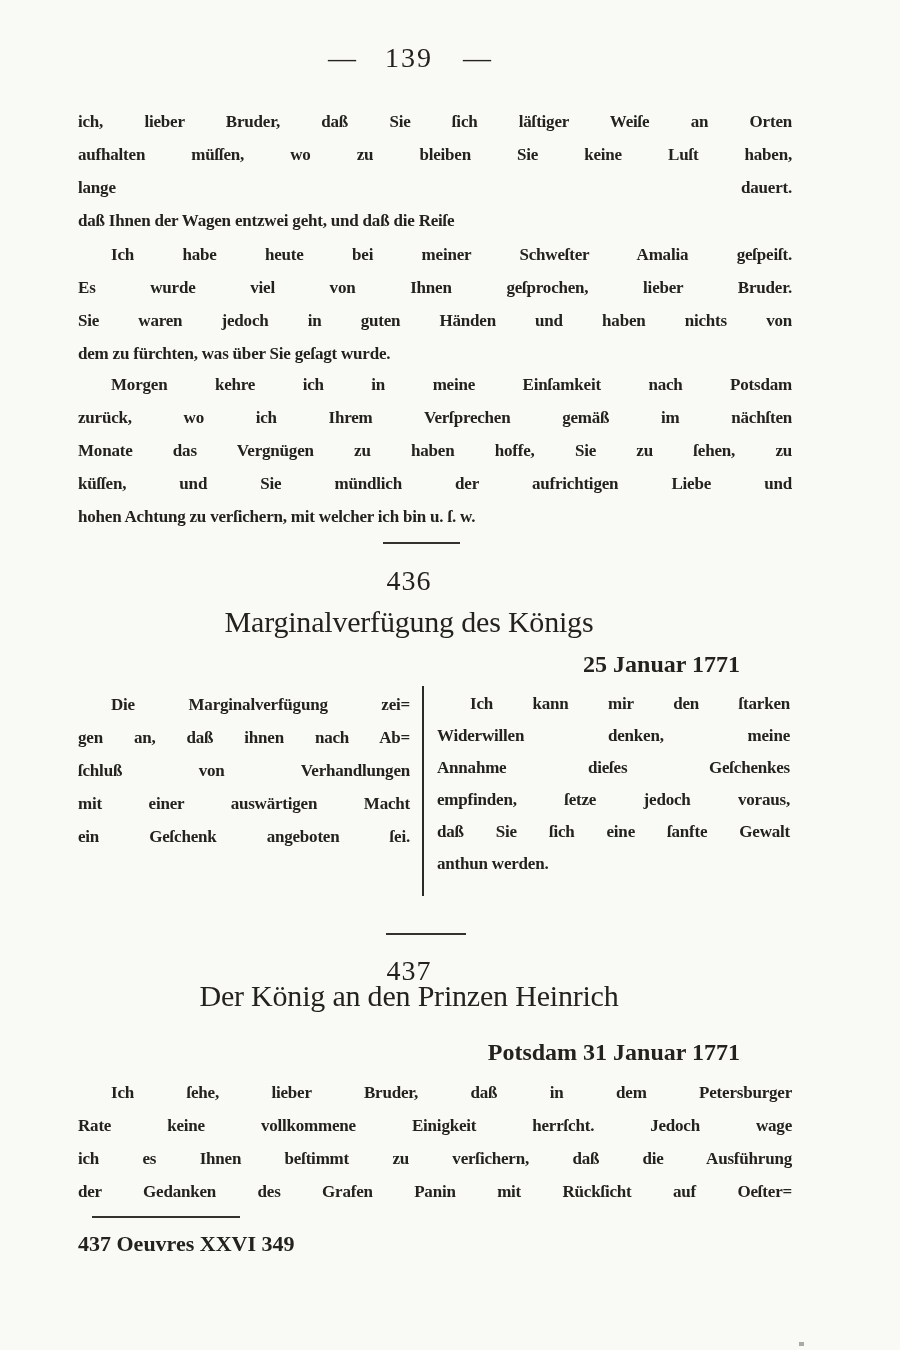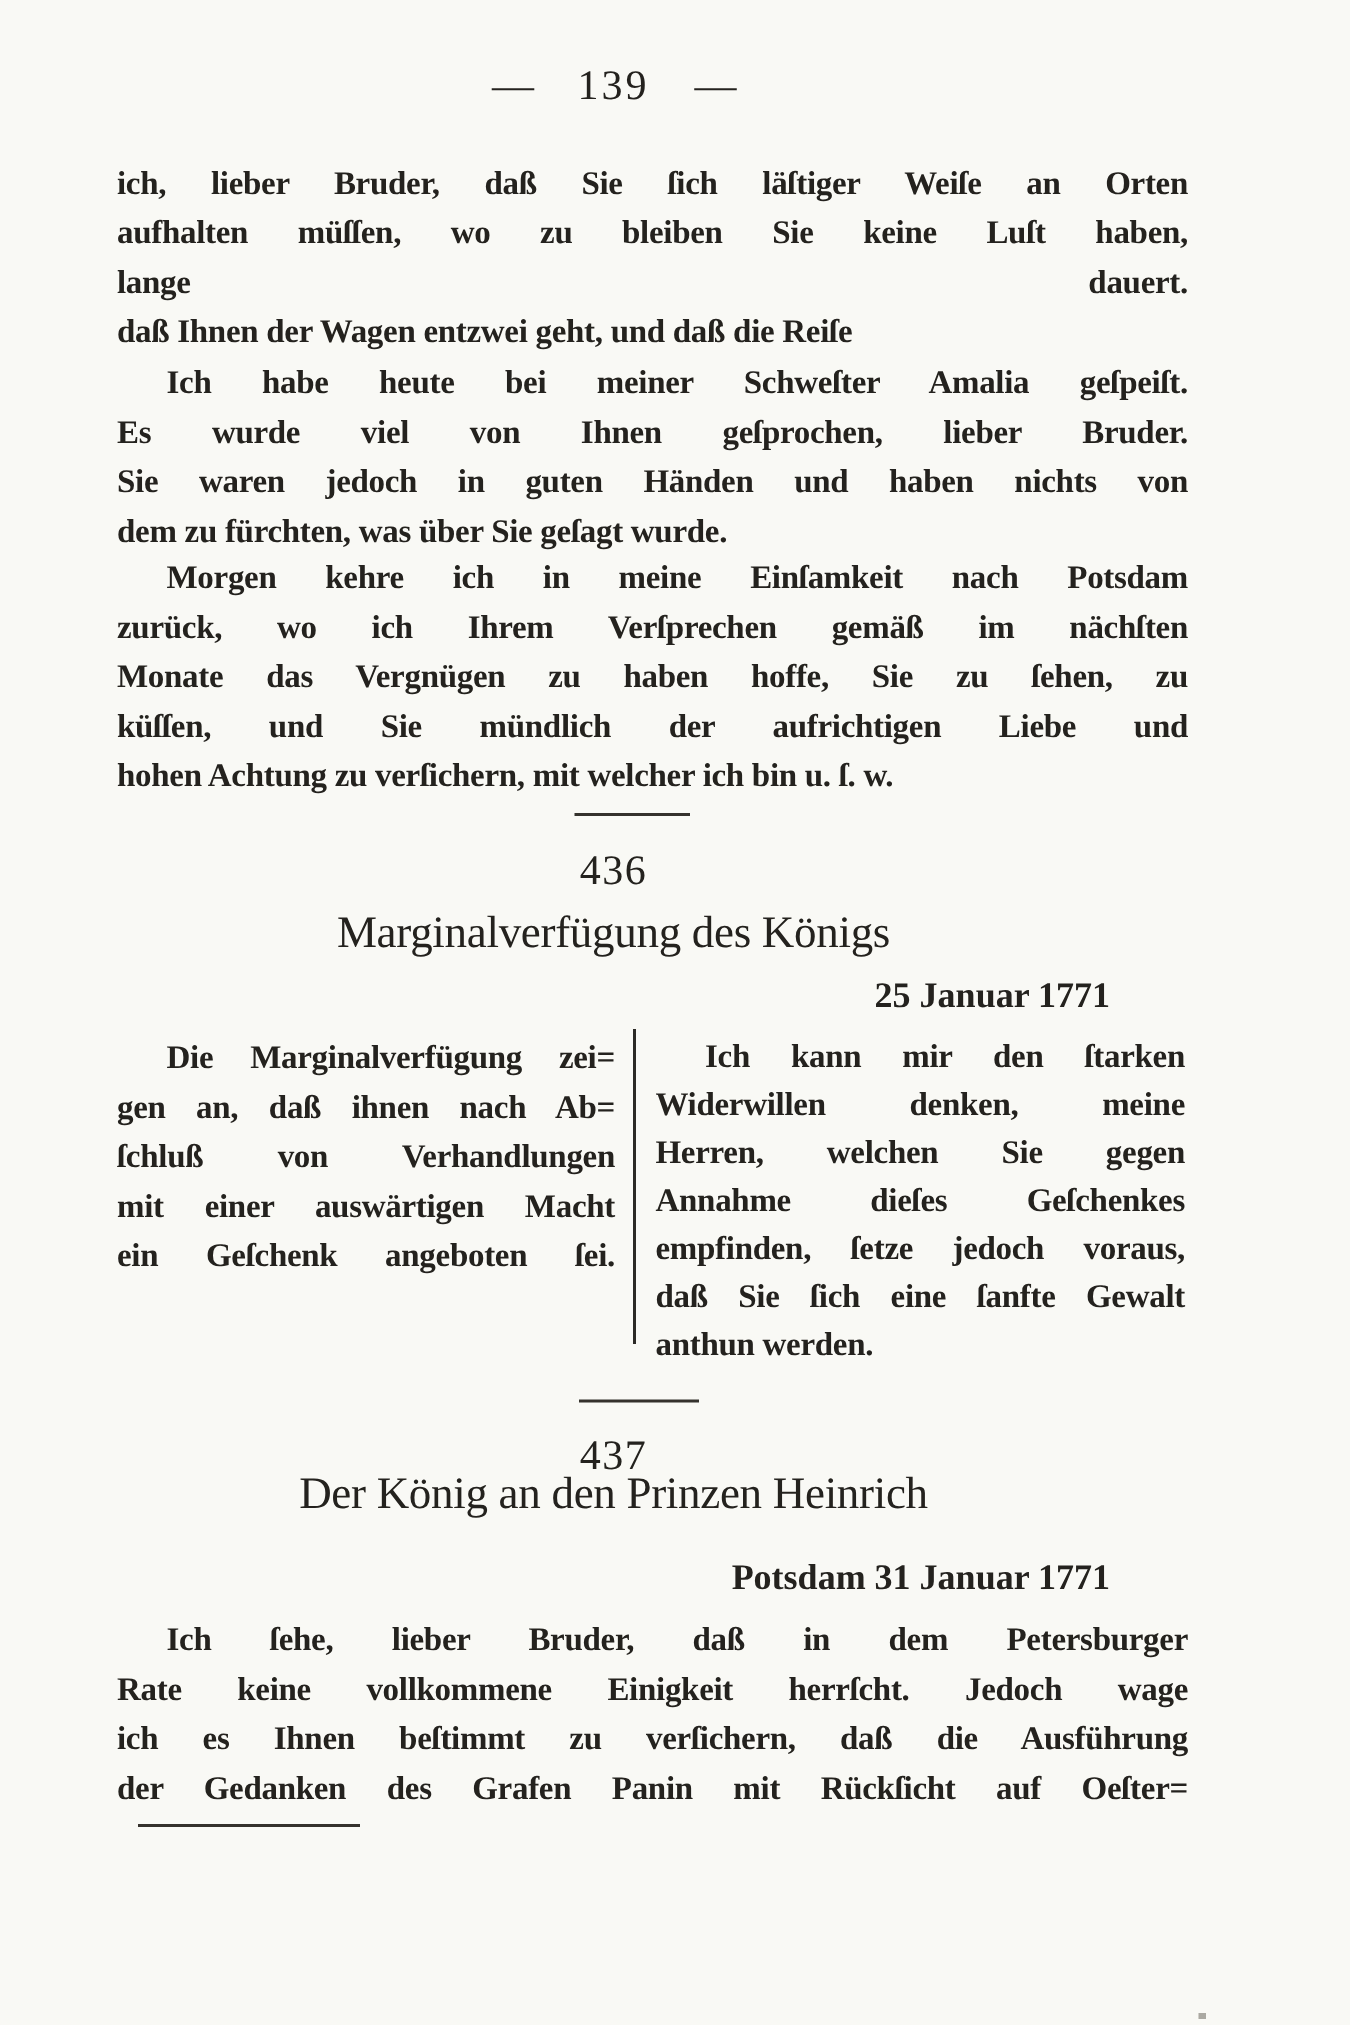--- a/index.html
+++ b/index.html
@@ -33,21 +33,21 @@
     line-height: 32px;
   }
   .pagehead .dash { letter-spacing: -1px; }
   .pagehead .pagenum { letter-spacing: 2px; }
 
   
   .para {
     position: absolute;
     left: 78px;
     width: 714px;
-    font-size: 22px;
+    font-size: 17px;
     line-height: 33px;
     font-weight: bold;
     letter-spacing: -0.2px;
   }
   .para .tline {
     text-align: justify;
     text-align-last: justify;
   }
   .para:not(.flush-all) .tline:last-child {
     text-align-last: left;
@@ -182,21 +182,20 @@
       <div class="tline">Die Marginalverfügung zei=</div>
       <div class="tline">gen an, daß ihnen nach Ab=</div>
       <div class="tline">ſchluß von Verhandlungen</div>
       <div class="tline">mit einer auswärtigen Macht</div>
       <div class="tline">ein Geſchenk angeboten ſei.</div>
     </div>
   <div class="col-divider"></div>
   <div class="para colR indent-first">
       <div class="tline">Ich kann mir den ſtarken</div>
       <div class="tline">Widerwillen denken, meine</div>
-      <div class="tline">Herren, welchen Sie gegen</div>
       <div class="tline">Annahme dieſes Geſchenkes</div>
       <div class="tline">empfinden, ſetze jedoch voraus,</div>
       <div class="tline">daß Sie ſich eine ſanfte Gewalt</div>
       <div class="tline">anthun werden.</div>
     </div>
 
   <div class="rule rule2"></div>
 
   <div class="headline sec-num n437">437</div>
   <div class="headline sec-title t437">Der König an den Prinzen Heinrich</div>
@@ -205,17 +204,21 @@
   <div class="para p4 indent-first flush-all">
       <div class="tline">Ich ſehe, lieber Bruder, daß in dem Petersburger</div>
       <div class="tline">Rate keine vollkommene Einigkeit herrſcht.  Jedoch wage</div>
       <div class="tline">ich es Ihnen beſtimmt zu verſichern, daß die Ausführung</div>
       <div class="tline">der Gedanken des Grafen Panin mit Rückſicht auf Oeſter=</div>
     </div>
 
   <div class="rule fnrule"></div>
 
   <div class="footnote">
+    <div class="fn-line2">
+      <span class="fn-num">437</span>
+      <span class="fn-antiqua"> Oeuvres XXVI 349</span>
+    </div>
   </div>
 
   <div class="speck"></div>
 
 </div>
 
 </body></html>

